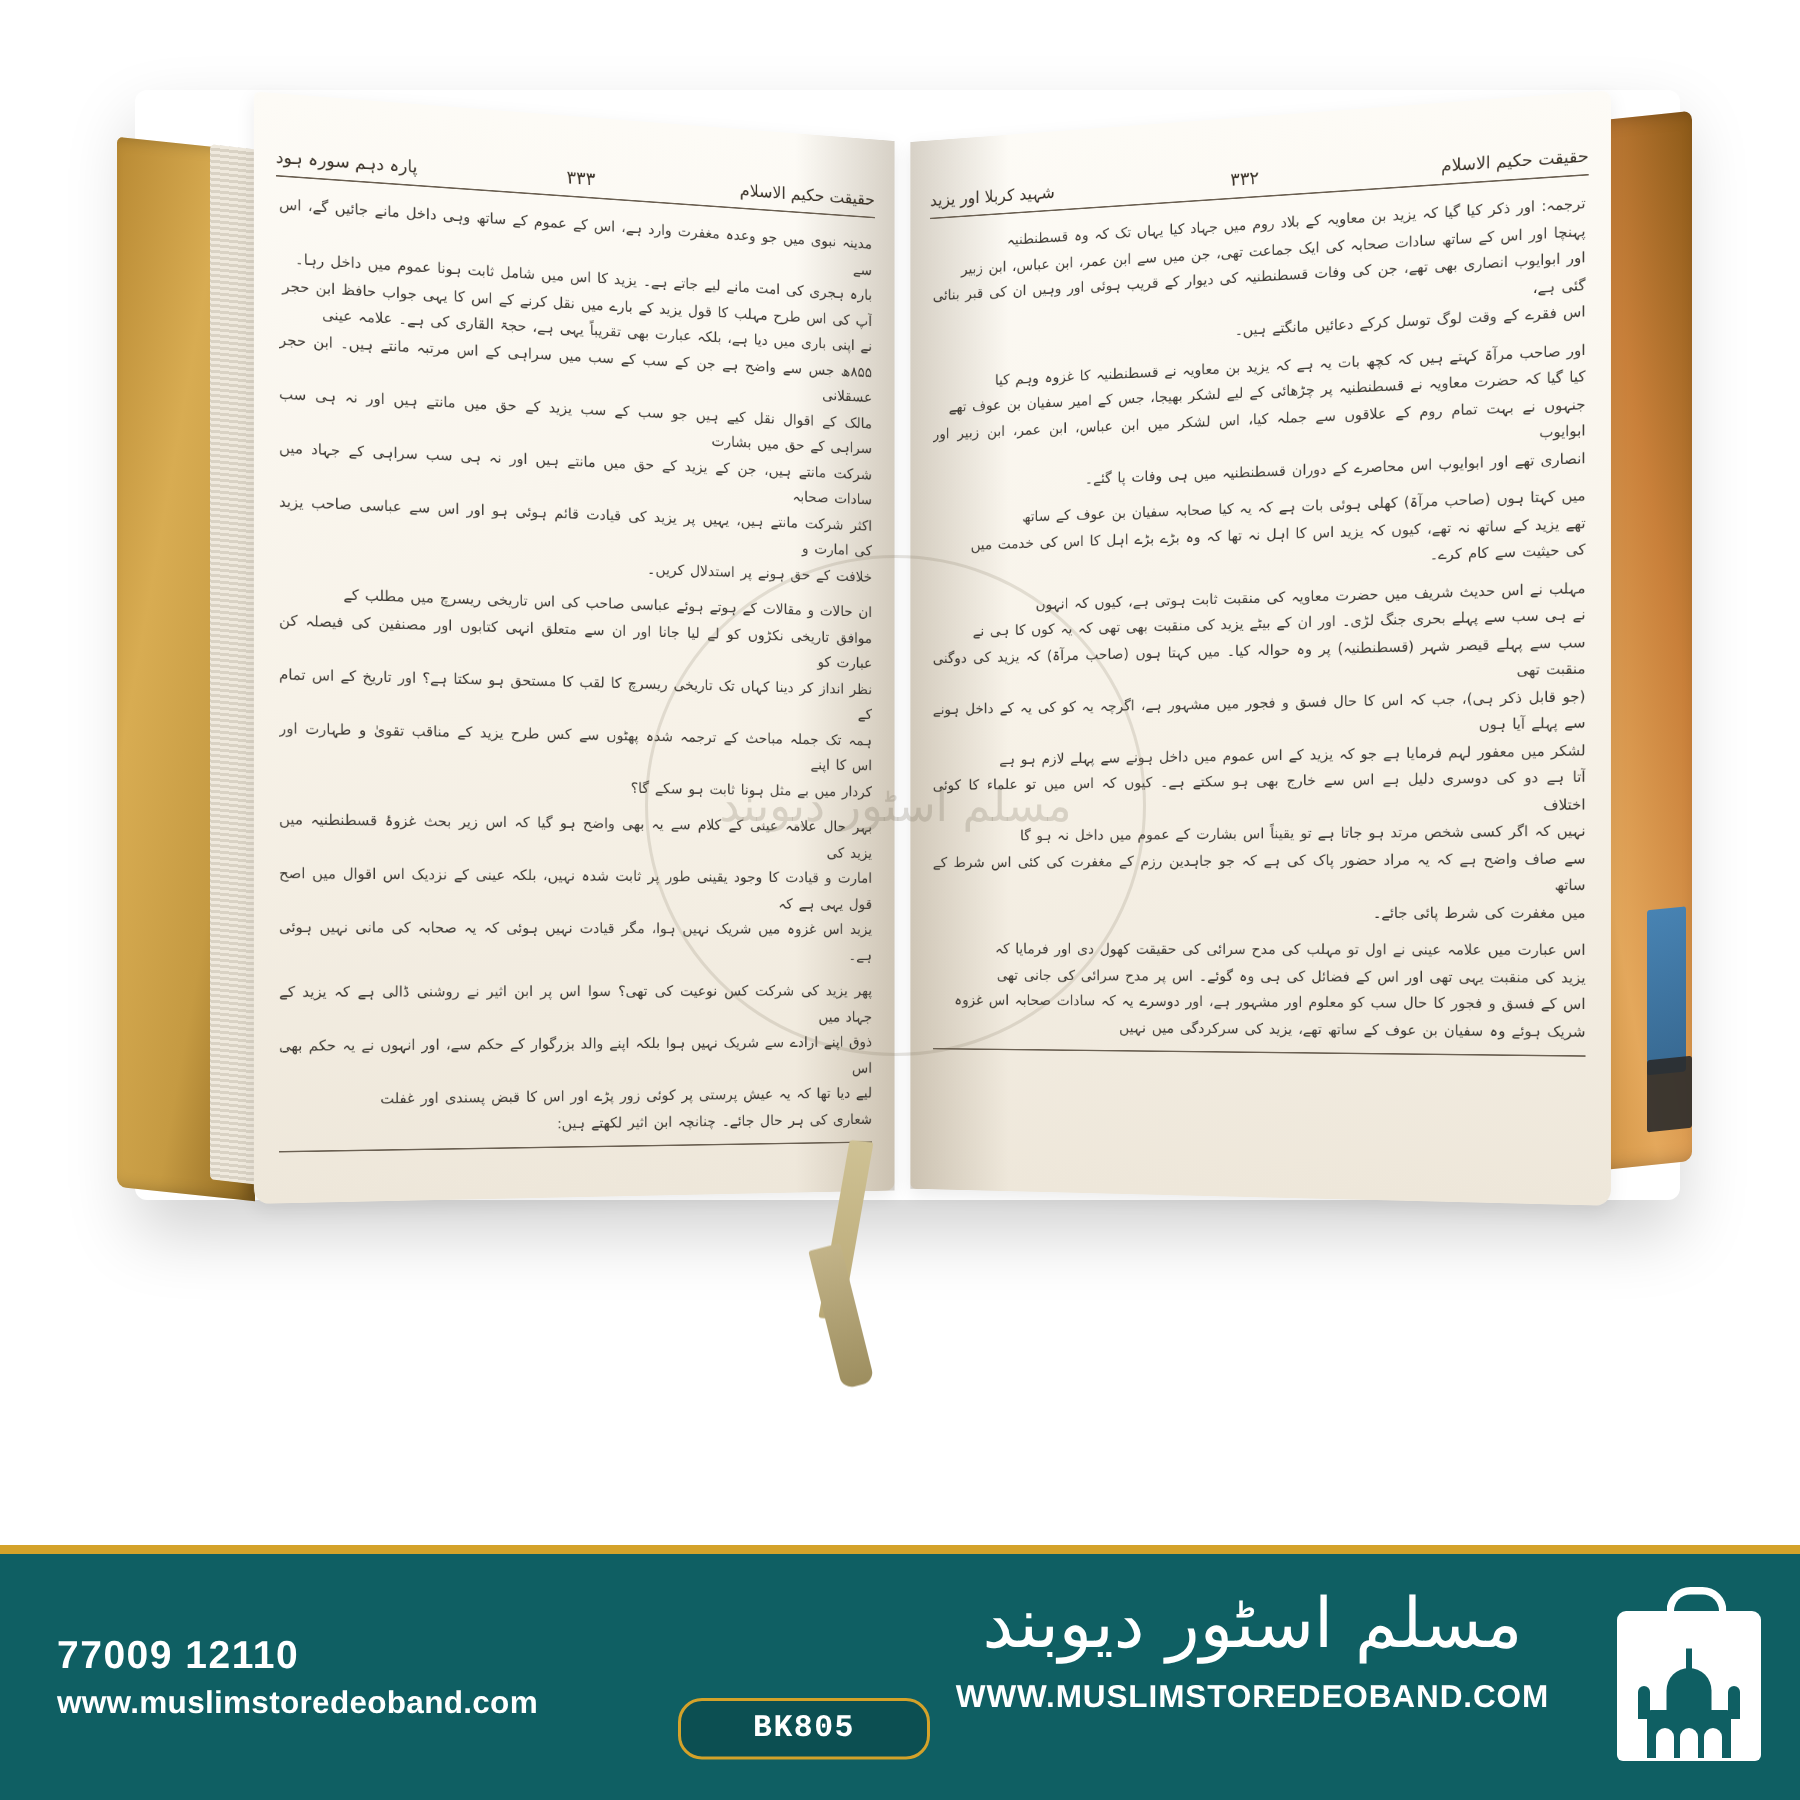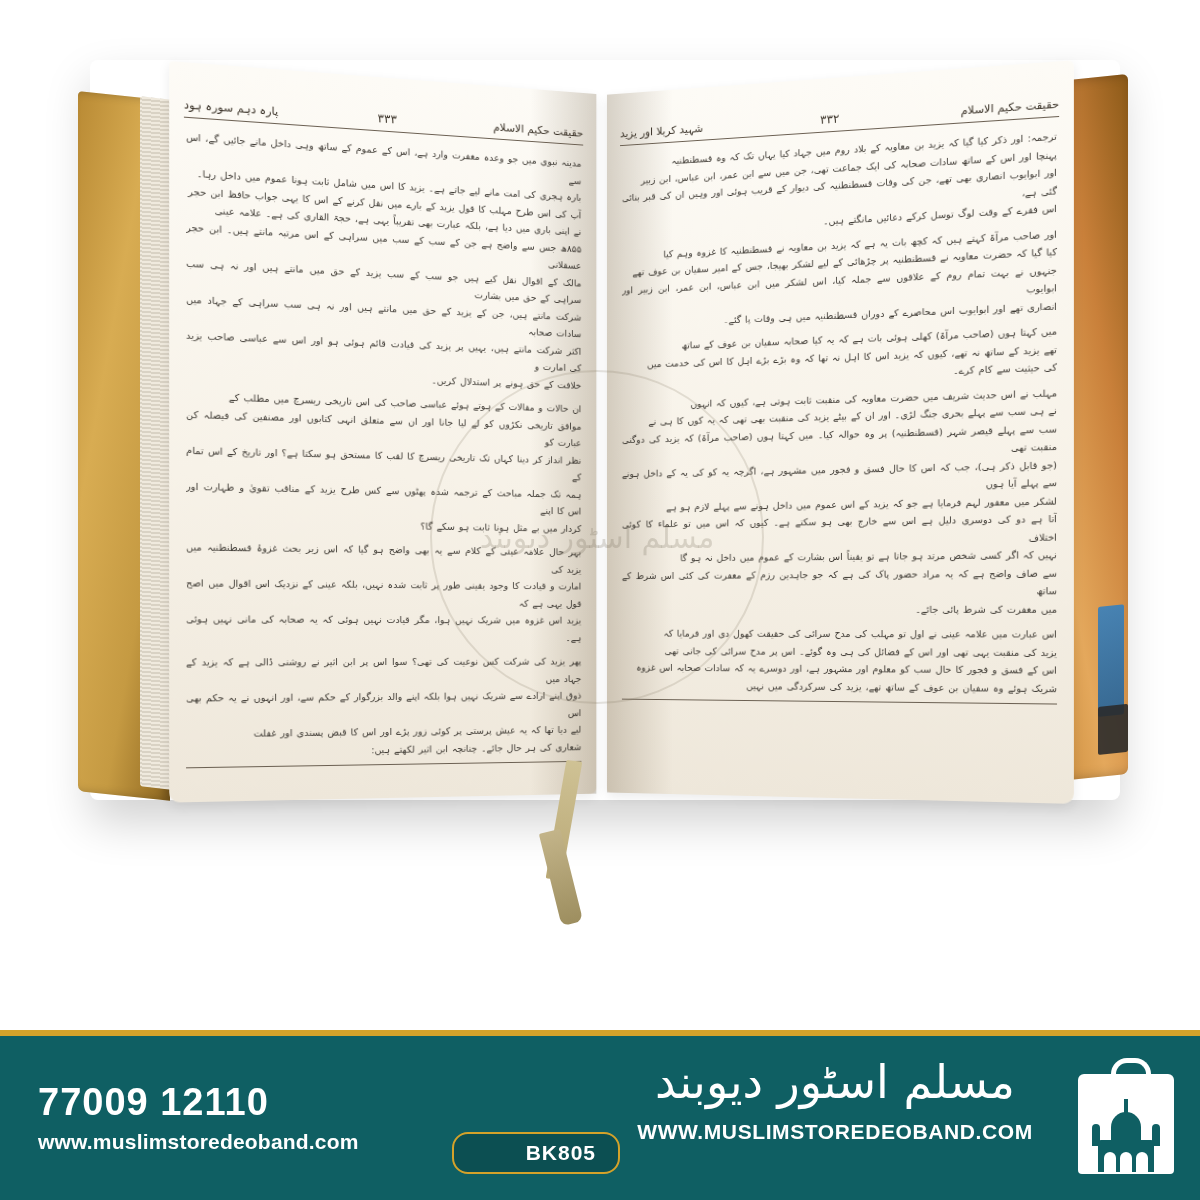--- a/index.html
+++ b/index.html
@@ -238,21 +238,21 @@
     width: 1200px; height: 164px;
     display: flex;
     align-items: center;
   }
   .contact {
     padding-left: 38px;
     color: #ffffff;
     line-height: 1.08;
   }
   .phone {
-    font-size: 38px;
+    font-size: 26px;
     font-weight: bold;
     letter-spacing: 1px;
   }
   .website {
     font-size: 21px;
     font-weight: bold;
     margin-top: 8px;
     letter-spacing: .2px;
   }
   .sku-pill {
@@ -261,21 +261,22 @@
     top: 96px;
     min-width: 120px;
     padding: 7px 22px;
     border-radius: 16px;
     background: #0c4f52;
     border: 2px solid #d4a22a;
     color: #ffffff;
     font-size: 21px;
     font-weight: bold;
     letter-spacing: 1px;
-    text-align: right;
+    text-align: center;
+    font-family: Liberation Mono, monospace;
   }
   .brand-area {
     position: absolute;
     right: 130px;
     top: 18px;
     width: 470px;
     text-align: center;
     color: #ffffff;
   }
   .brand-urdu {

